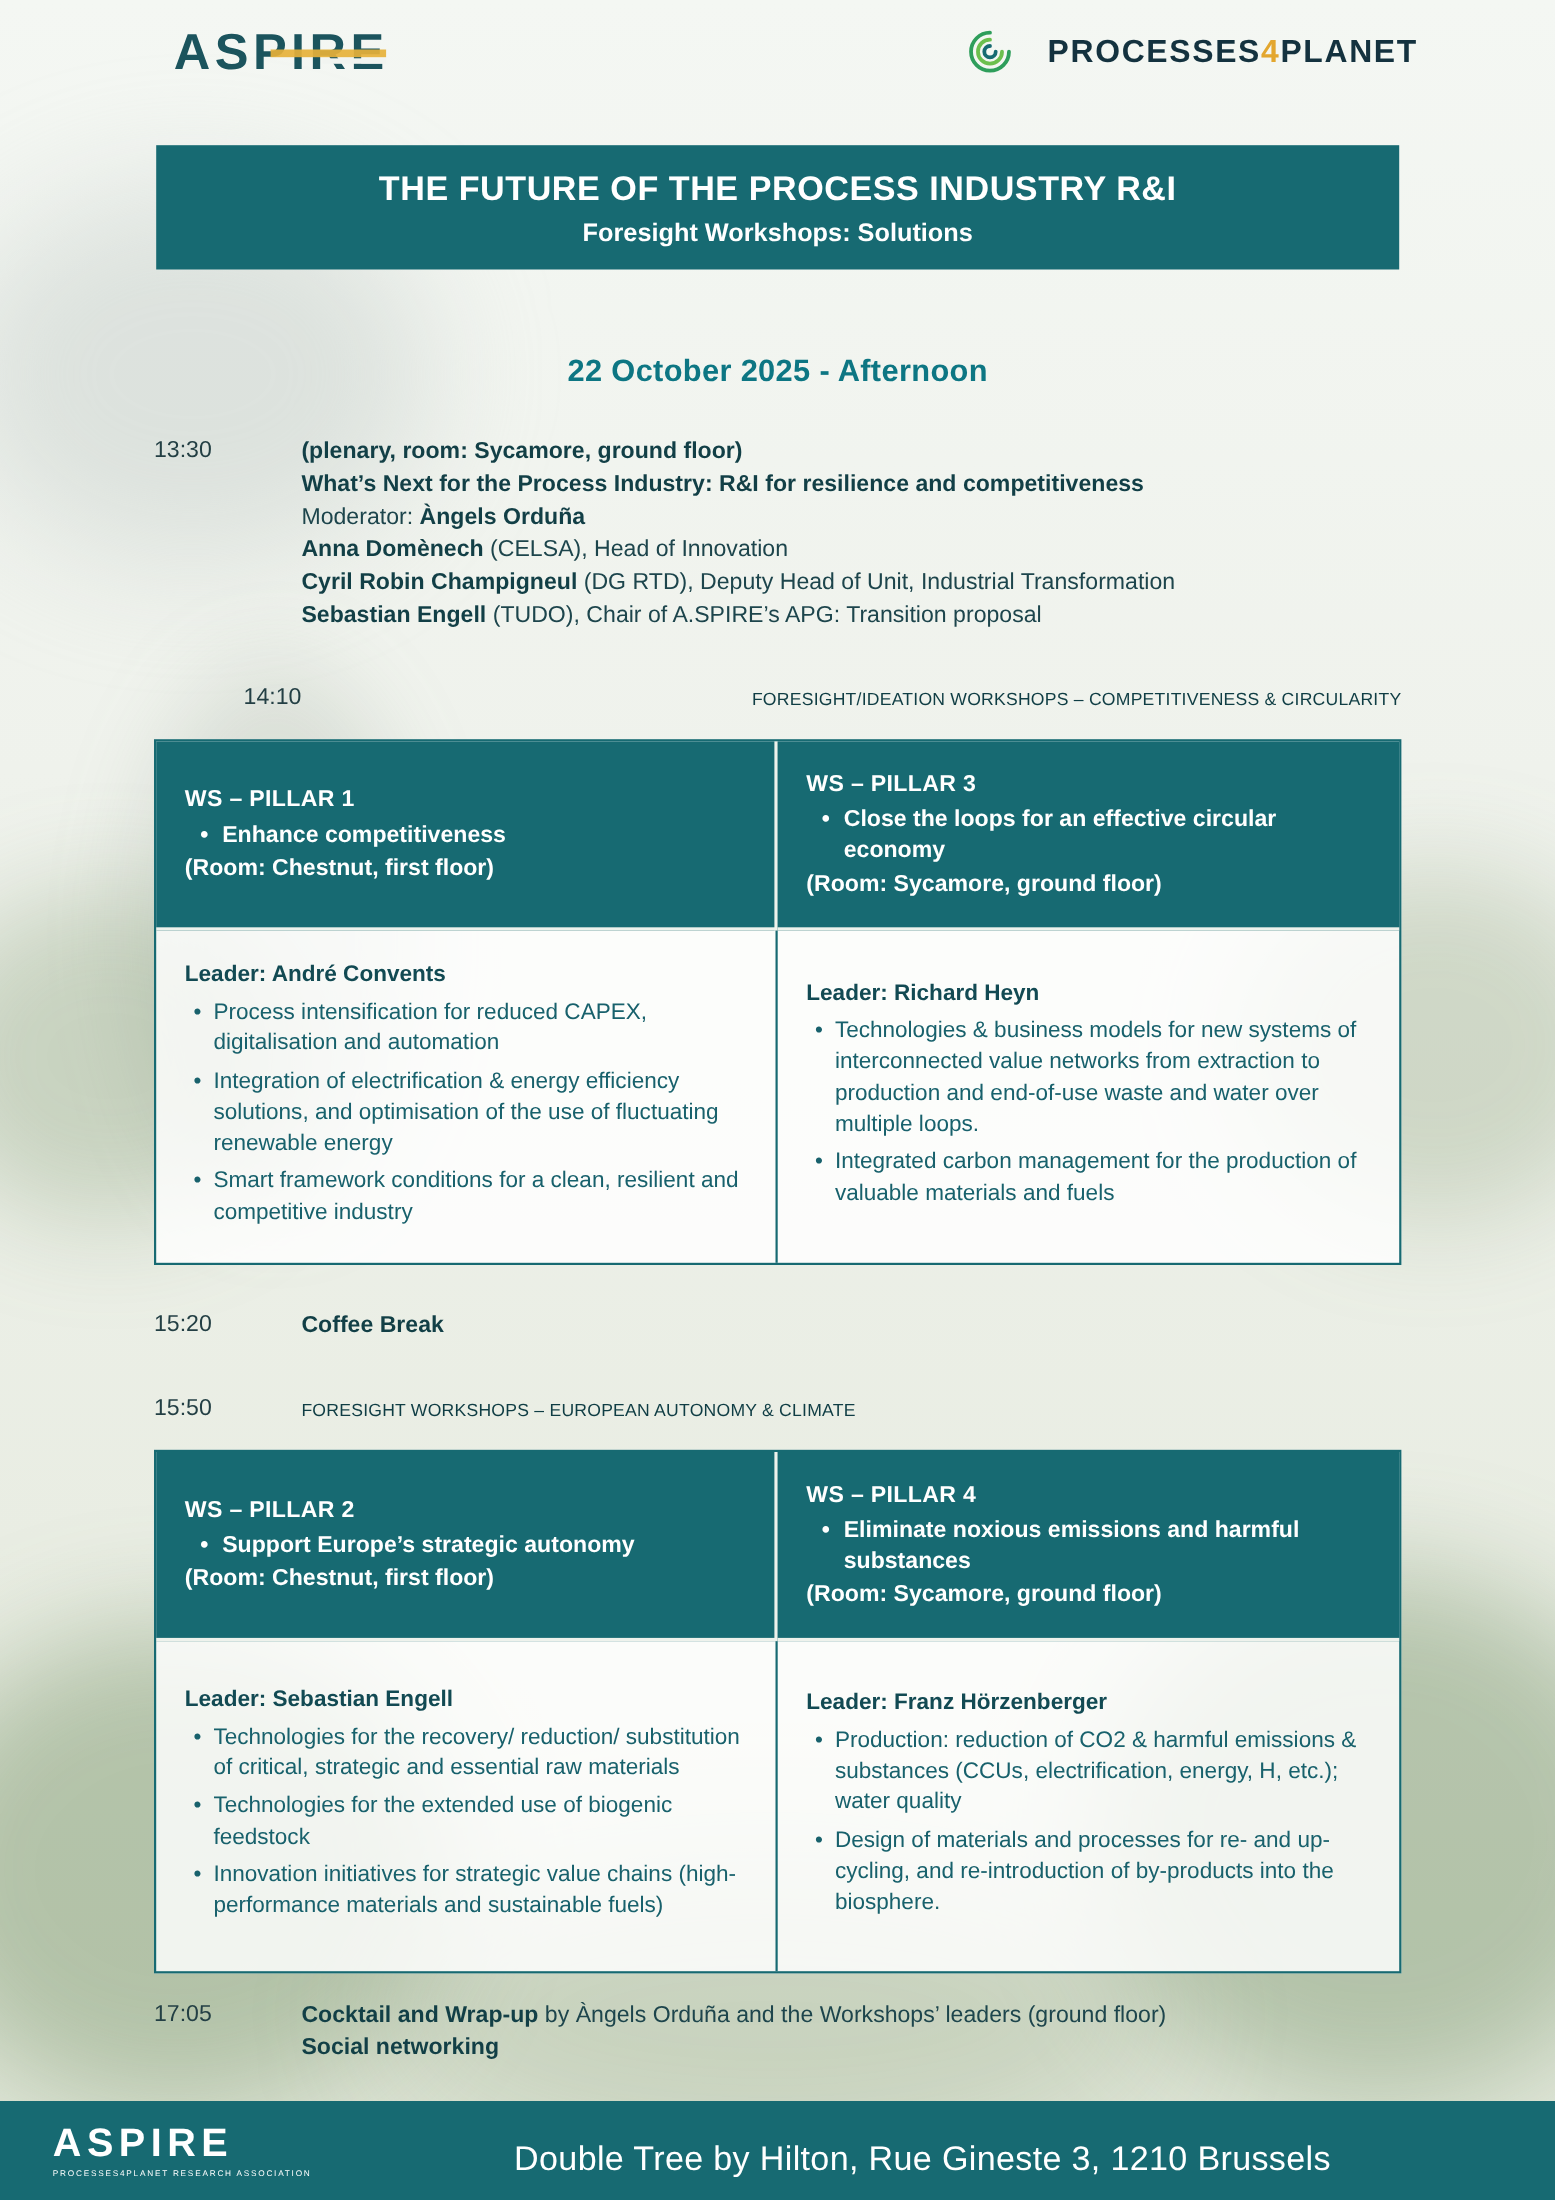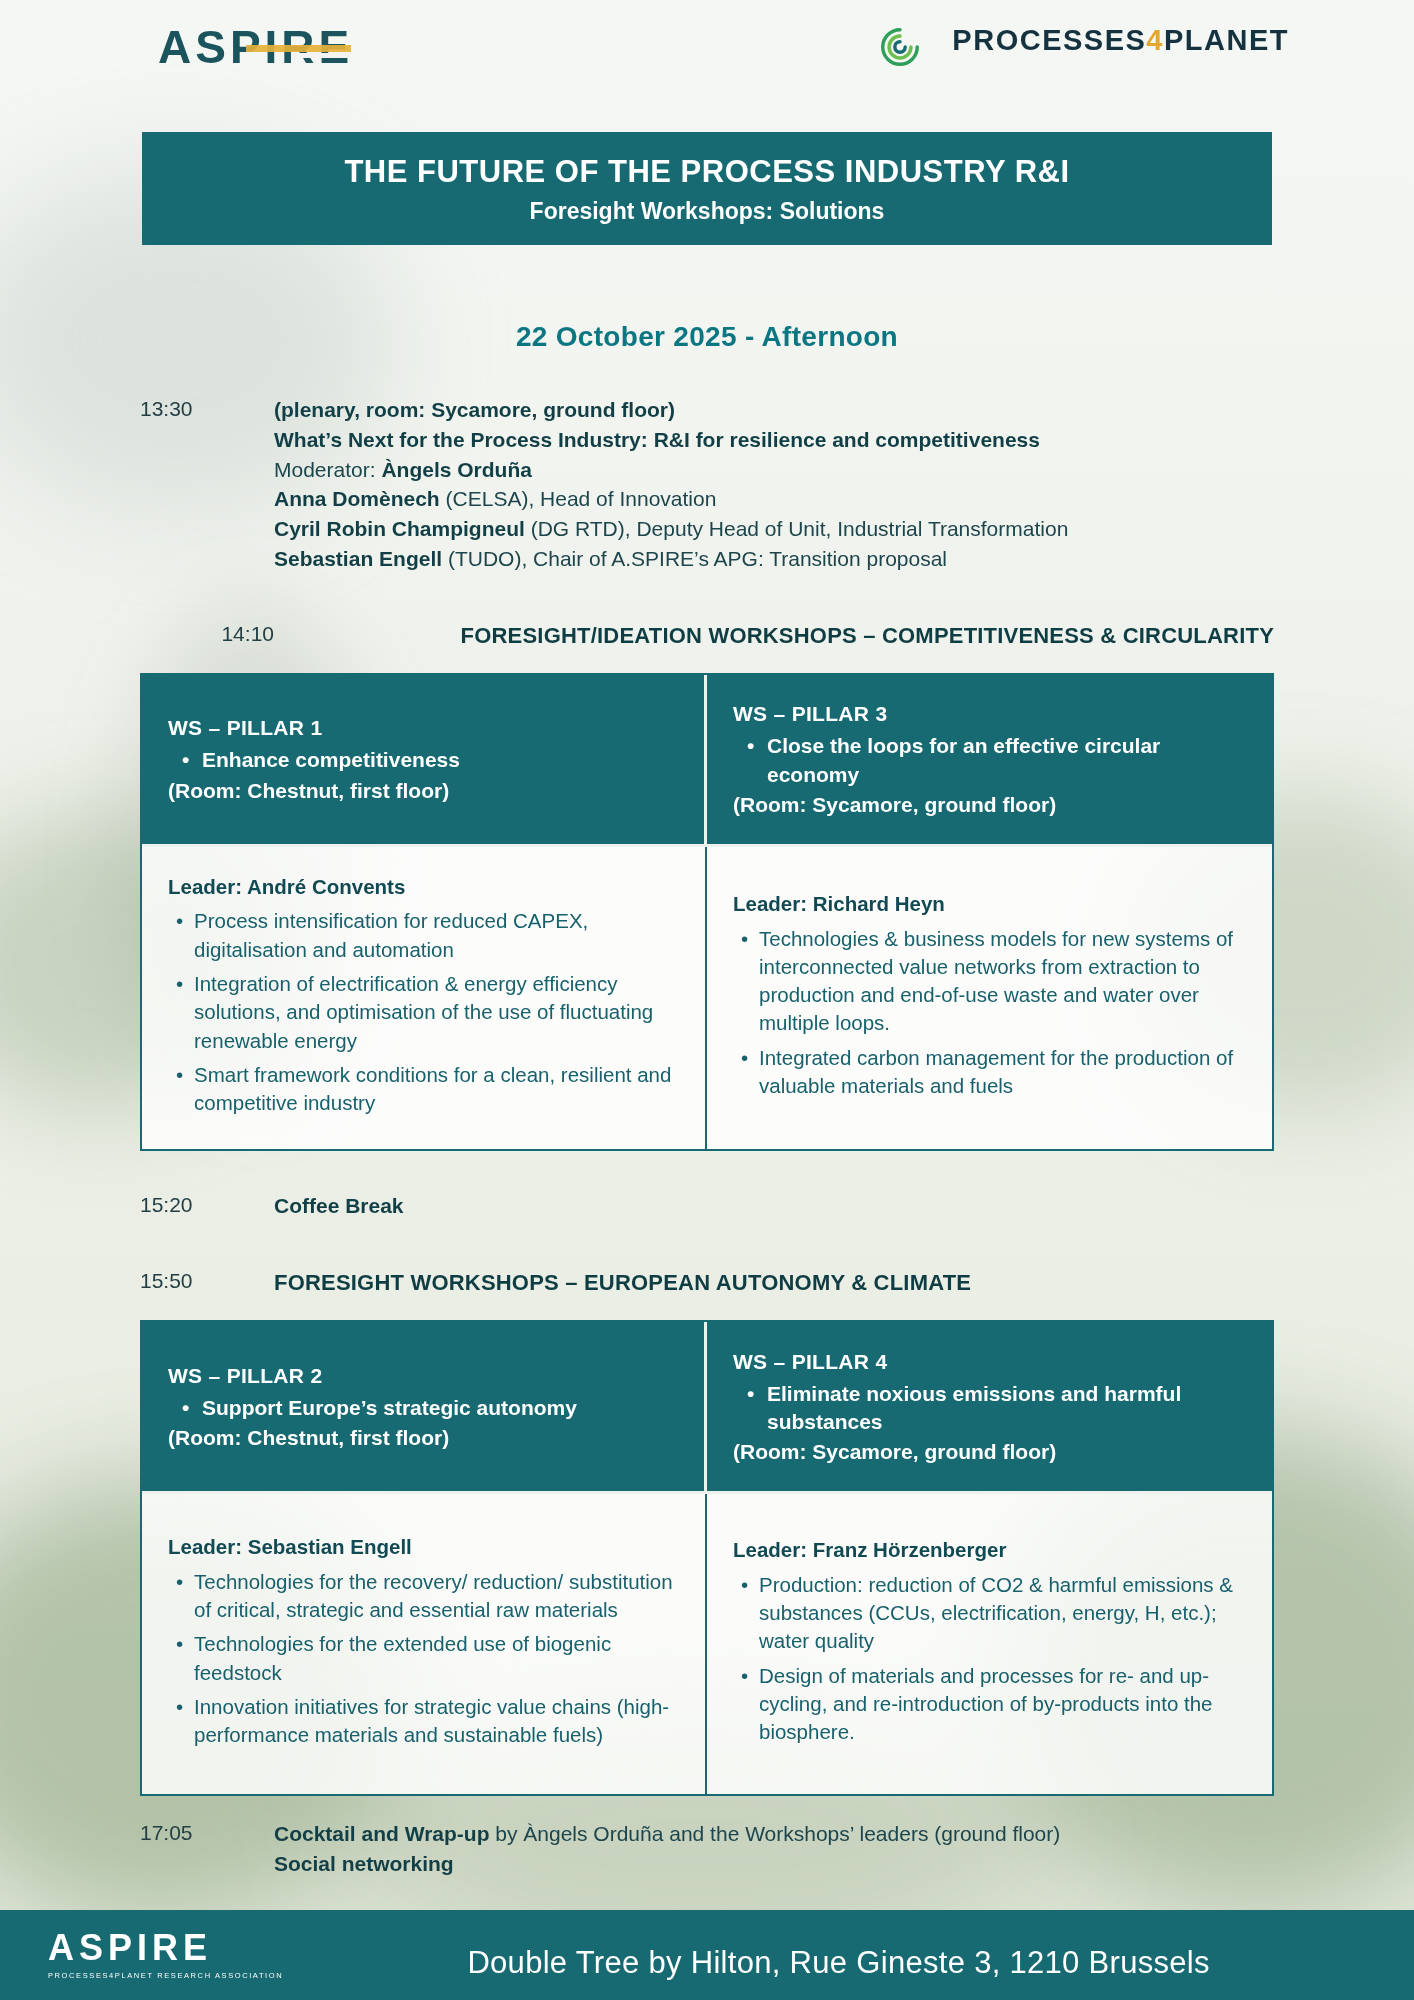--- a/index.html
+++ b/index.html
@@ -21,42 +21,42 @@
   .b-gc-bot { left:340px;  top:1690px; width:720px; height:280px; background:rgba(92,122,72,.20);  filter:blur(60px); }
 
   .content { position:relative; z-index:1; }
 
   
   .top-logos { display:flex; justify-content:space-between; align-items:center; padding:16px 125px 0 158px; height:78px; }
   .aspire-logo { position:relative; display:inline-block; }
   .aspire-text { font-size:46px; font-weight:800; letter-spacing:4px; color:#1b545d; }
   .aspire-gold-bar { position:absolute; right:2px; top:46%; width:54%; height:7px; background:#e6b13a; opacity:.92; }
   .aspire-gold-bar2 { position:absolute; right:2px; top:62%; width:30%; height:5px; background:#f1f4f0; }
-  .p4p-logo { display:flex; align-items:flex-start; gap:29px; }
+  .p4p-logo { display:flex; align-items:center; gap:29px; }
   .p4p-text { font-size:29px; font-weight:800; letter-spacing:1.5px; color:#14323f; }
   .p4p-text .gold { color:#e3a72f; }
 
   
   .banner {
     margin:54px 142px 0 142px; background:#176a72; color:#fff;
     text-align:center; padding:22px 20px 20px 20px;
   }
   .banner-title { font-size:31px; font-weight:800; letter-spacing:.5px; }
   .banner-subtitle { font-size:23px; font-weight:700; margin-top:8px; }
 
   
   .date-heading { margin-top:76px; text-align:center; font-size:28px; font-weight:800; color:#0d7683; letter-spacing:.3px; }
 
   
   .sched { display:flex; margin:0 140px; }
   .sched .time { width:134px; flex:0 0 134px; font-size:21px; color:#233f44; padding-top:2px; }
   .sched .scontent { flex:1; font-size:21px; color:#1d454c; line-height:1.42; }
   .bold { font-weight:700; color:#123f46; }
   .b-line { font-weight:700; color:#123f46; }
-  .section-title { font-weight:700; color:#0f3d44; font-size:22px; letter-spacing:.2px; }
+  .section-title { font-weight:400; color:#0f3d44; font-size:16px; letter-spacing:.2px; }
   .mt-1330 { margin-top:42px; }
   .mt-1410 { margin-top:46px;text-align:right; }
   .mt-1520 { margin-top:40px; }
   .mt-1550 { margin-top:46px; }
   .mt-1705 { margin-top:23px; }
 
   
   .ws-table {
     margin:22px 140px 0 140px;
     border:2px solid #176a72;

